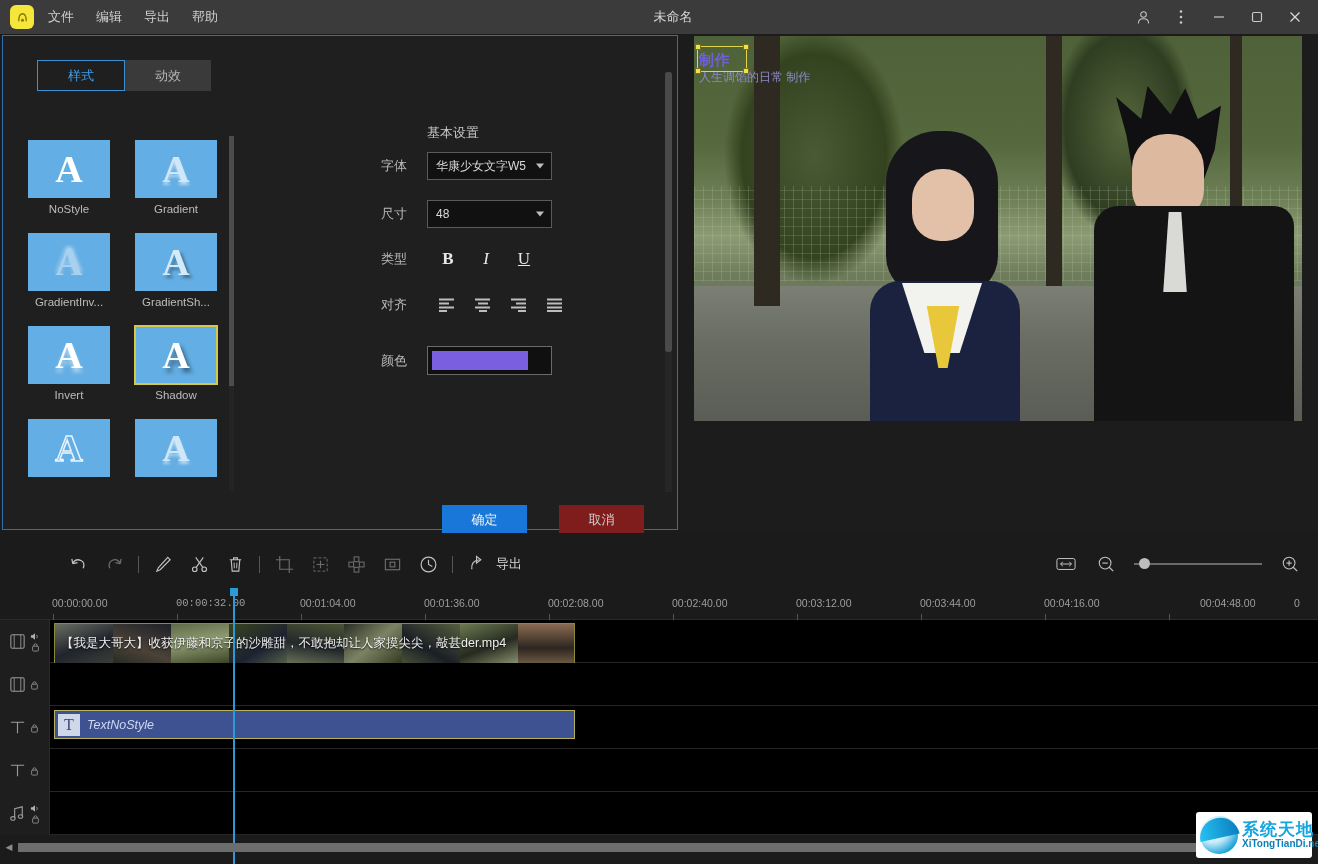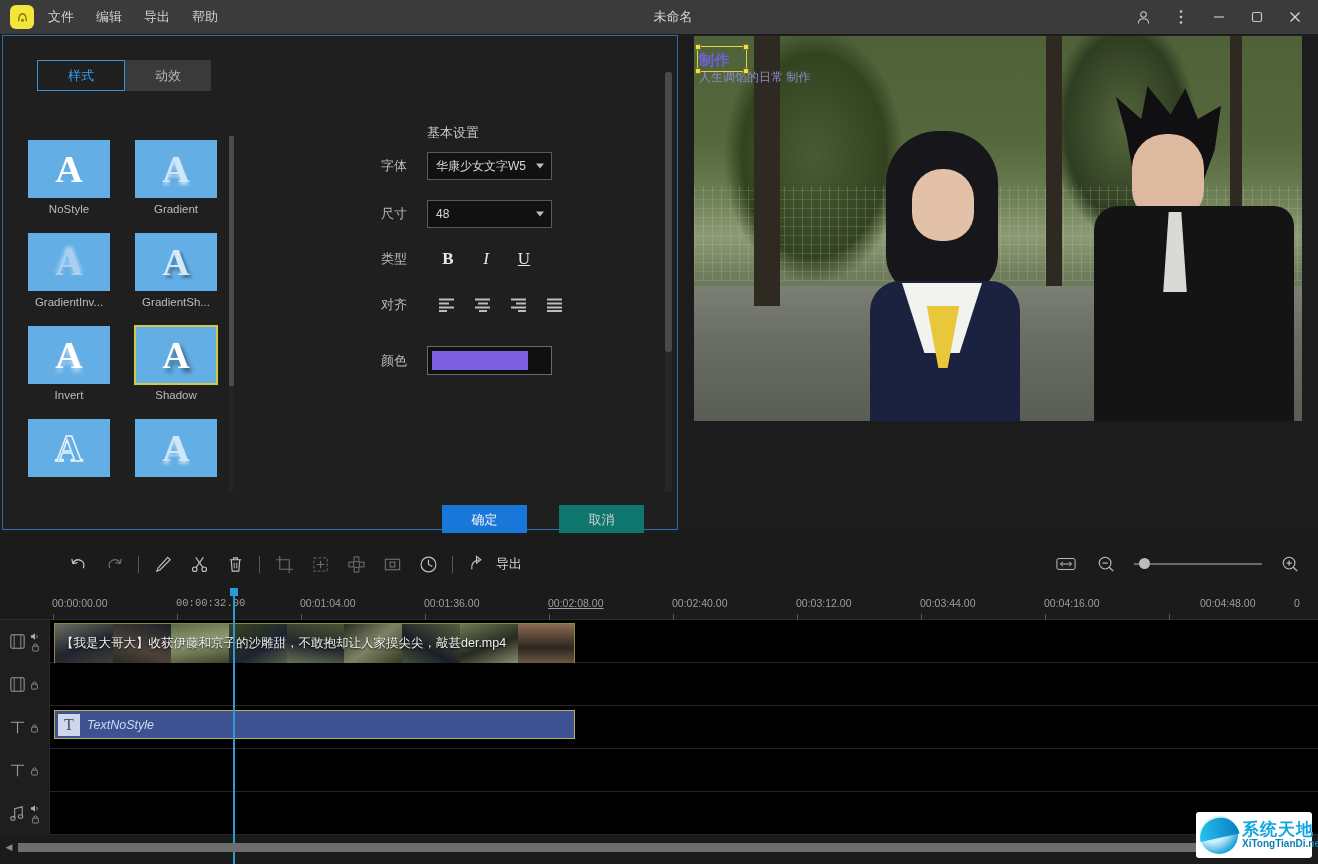--- a/index.html
+++ b/index.html
@@ -115,21 +115,21 @@
     position: relative; width: 125px; height: 29px; background: #101010;
     border: 1px solid #6a6a6a; display: flex; align-items: center; padding: 0 4px;
   }
   .color-sw { width: 96px; height: 19px; background: #7a5fe0; }
   .btn-row { position: absolute; left: 439px; top: 469px; display: flex; gap: 32px; }
   .btn {
     width: 85px; height: 29px; display: flex; align-items: center; justify-content: center;
     font-size: 13px; color: #f2f2f2;
   }
   .btn.ok { background: #1877d8; }
-  .btn.cancel { background: #0f766e; color: #cfcfcf; }
+  .btn.cancel { background: #7f1d1d; color: #cfcfcf; }
   .dlg-sb {
     position: absolute; right: 5px; top: 36px; width: 7px; height: 420px; background: #262626;
   }
   .dlg-sb-thumb {
     position: absolute; left: 0; top: 0; width: 7px; height: 280px; background: #4a4a4a;
     border-radius: 3px;
   }
 
   
   .preview {
@@ -646,21 +646,21 @@
 
     <div class="ruler">
       <div class="tick" style="left:52px;">00:00:00.00</div>
       <div class="tickline" style="left:53px;"></div>
       <div class="tick" style="left:176px;font-family:Liberation Mono, monospace;">00:00:32.00</div>
       <div class="tickline" style="left:177px;"></div>
       <div class="tick" style="left:300px;">00:01:04.00</div>
       <div class="tickline" style="left:301px;"></div>
       <div class="tick" style="left:424px;">00:01:36.00</div>
       <div class="tickline" style="left:425px;"></div>
-      <div class="tick" style="left:548px;text-decoration:underline;">00:02:08.00</div>
+      <div class="tick" style="left:548px;">00:02:08.00</div>
       <div class="tickline" style="left:549px;"></div>
       <div class="tick" style="left:672px;">00:02:40.00</div>
       <div class="tickline" style="left:673px;"></div>
       <div class="tick" style="left:796px;">00:03:12.00</div>
       <div class="tickline" style="left:797px;"></div>
       <div class="tick" style="left:920px;">00:03:44.00</div>
       <div class="tickline" style="left:921px;"></div>
       <div class="tick" style="left:1044px;">00:04:16.00</div>
       <div class="tickline" style="left:1045px;"></div>
       <div class="tick" style="left:1168px;margin-left:32px;">00:04:48.00</div>

